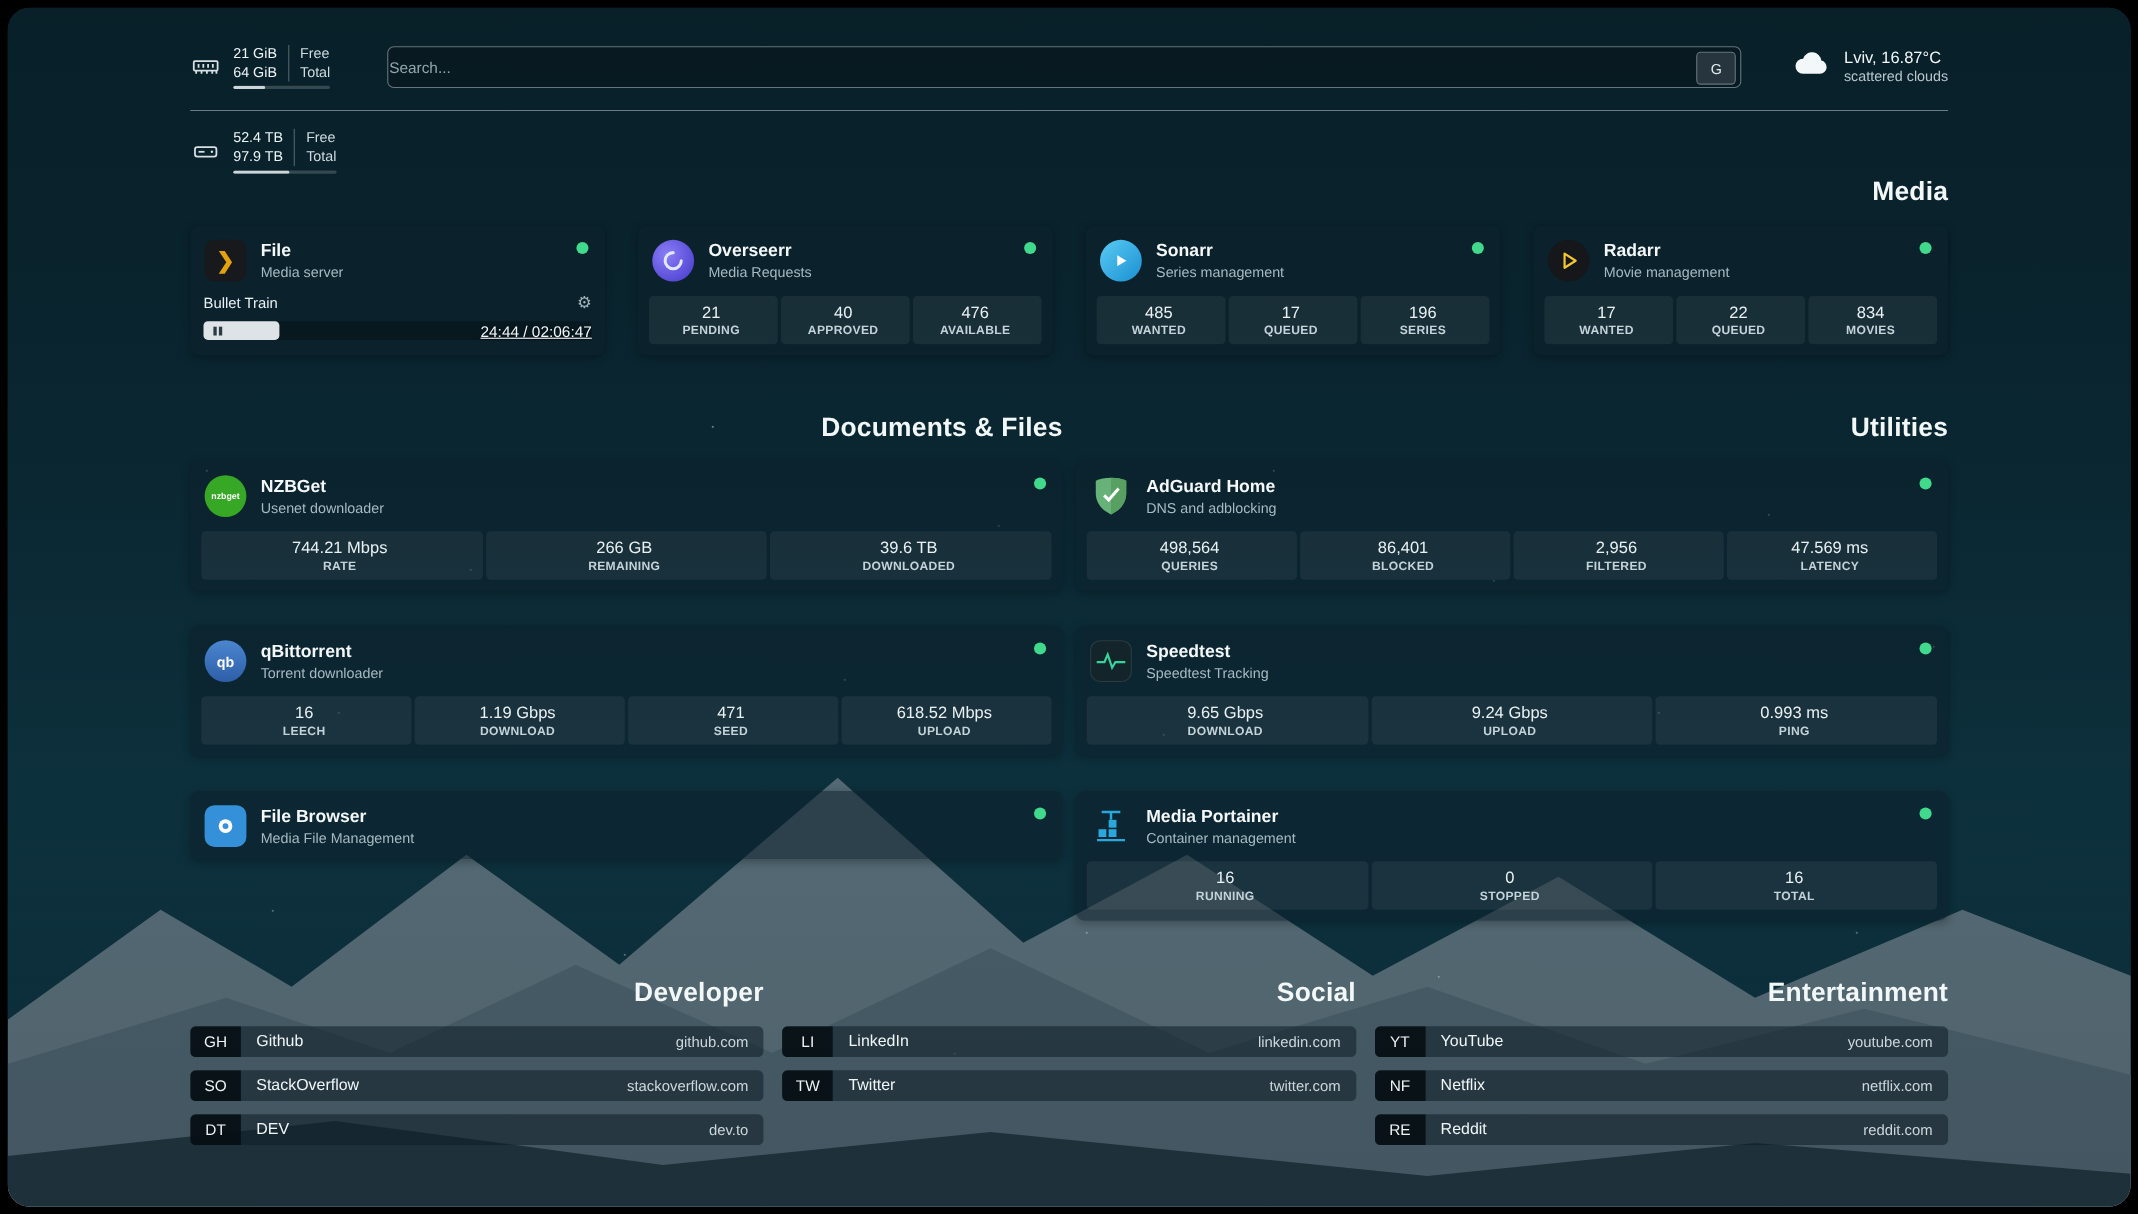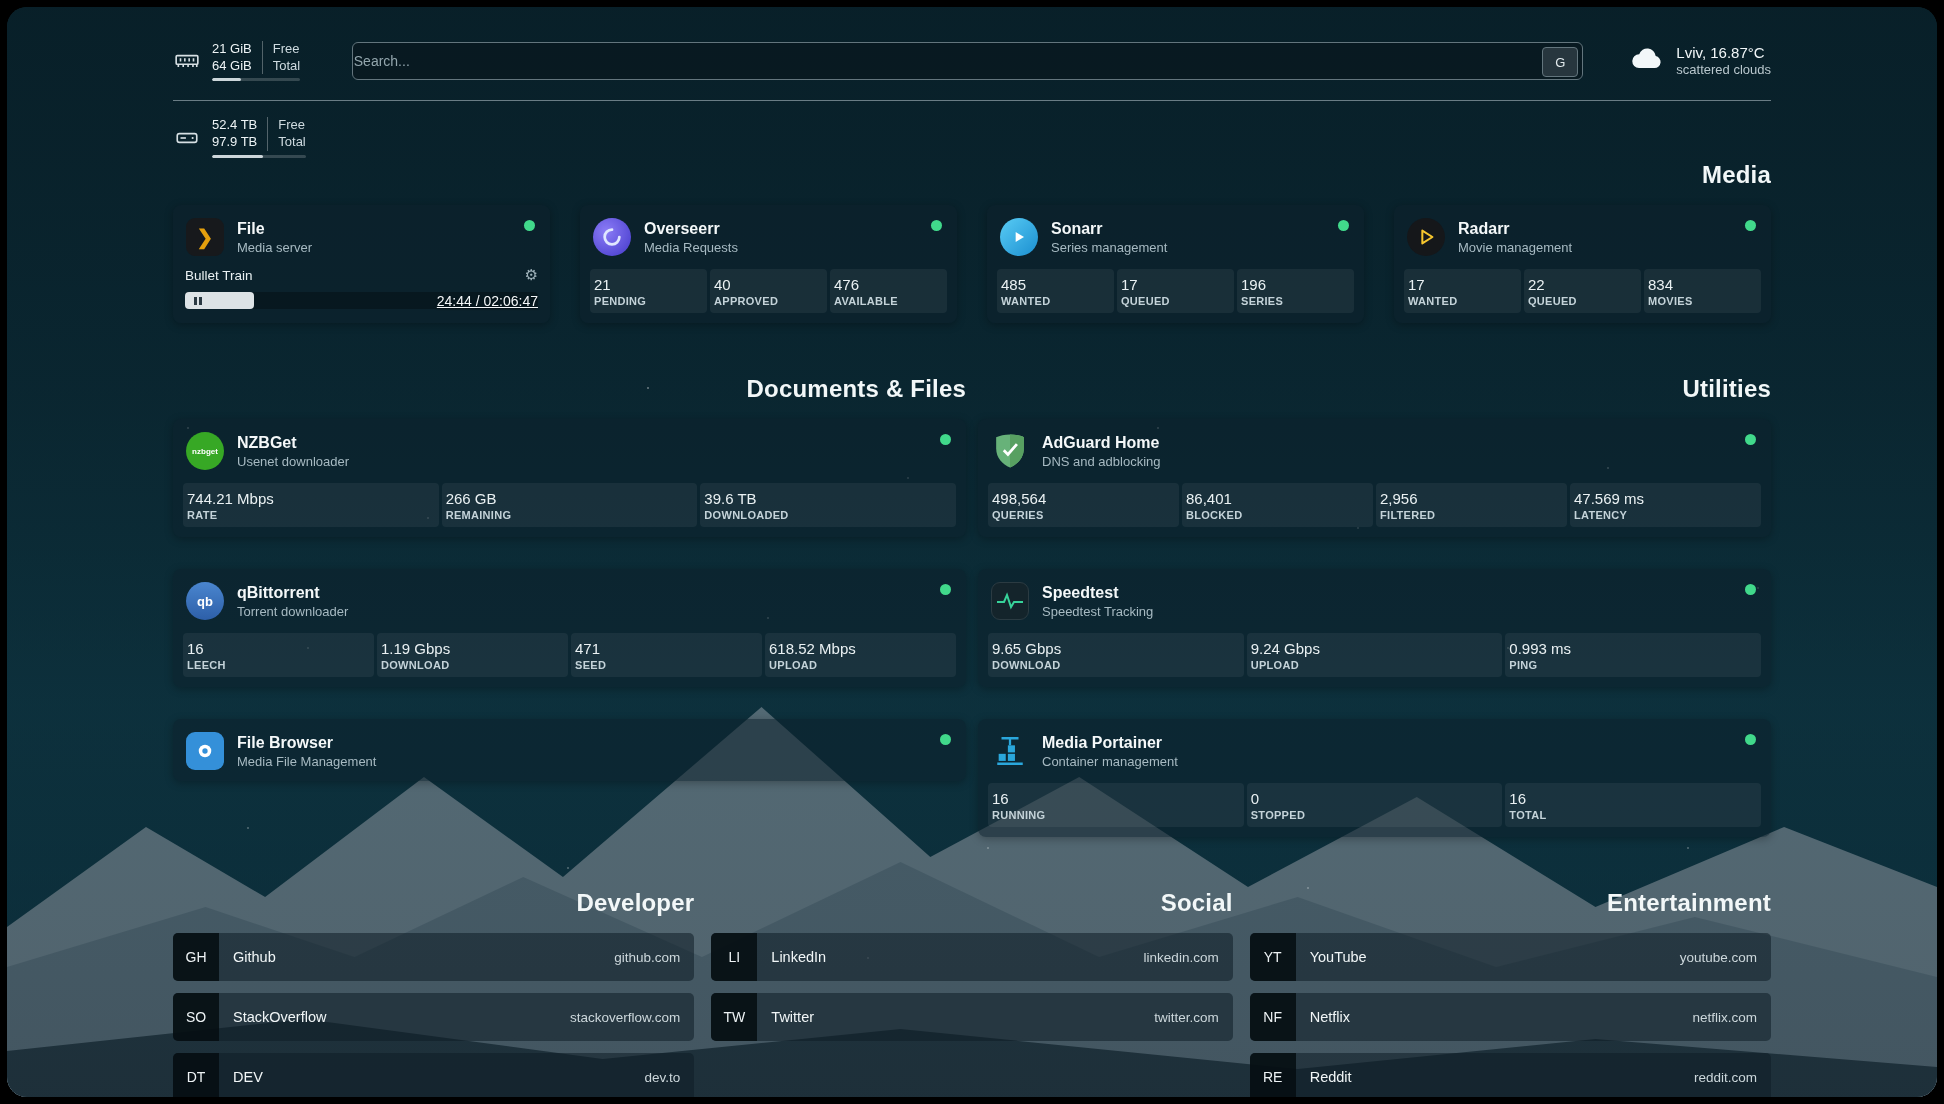--- a/index.html
+++ b/index.html
@@ -56,37 +56,37 @@
   .card-head { position:relative; display:flex; align-items:center; padding:2px 2px 0 2px; }
   .svc-icon { width:40px; height:40px; margin-right:12px; flex:none; display:flex; align-items:center; justify-content:center; }
   .ic { width:38px; height:38px; display:flex; align-items:center; justify-content:center; }
   .ic.sq { border-radius:9px; }
   .ic.ci { border-radius:50%; }
   .svc-name { font-size:16px; font-weight:600; color:#f4f8f9; line-height:1.2; cursor:pointer; }
   .svc-sub { font-size:13px; color:#a7bac2; margin-top:2px; }
   .svc-dot { position:absolute; top:5px; right:5px; width:11px; height:11px; border-radius:50%; }
 
   .stats { display:flex; gap:3px; margin-top:12px; }
-  .stat { flex:1; text-align:left; background:rgba(255,255,255,.06); border-radius:4px; padding:7px 8px 6px 4px; }
+  .stat { flex:1; text-align:center; background:rgba(255,255,255,.06); border-radius:4px; padding:7px 8px 6px 4px; }
   .stat-value { font-size:15px; color:#eaf1f3; }
   .stat-label { font-size:11px; font-weight:700; color:#c4d3d9; margin-top:2px; letter-spacing:.3px; }
 
   .player { margin-top:9px; padding:0 2px; }
   .player-top { display:flex; justify-content:space-between; align-items:center; font-size:13.5px; color:#e9f0f2; }
   .gear { color:#9fb2ba; font-size:15px; cursor:pointer; }
   .player-bar { position:relative; margin-top:8px; height:17px; border-radius:4px; background:rgba(0,0,0,.28); }
   .player-fill { position:absolute; left:0; top:0; bottom:0; background:#dde3e6; border-radius:4px; }
   .pause { position:absolute; left:9px; top:50%; transform:translateY(-50%); display:flex; gap:2.5px; }
   .pause i { width:2.5px; height:8px; background:#2b3a43; display:block; }
   .player-time { position:absolute; right:0; top:50%; transform:translateY(-50%); font-size:14px; color:#f4f8fa; text-shadow:0 1px 2px rgba(0,0,0,.5);text-decoration:underline; }
 
   
   .bookmarks { display:grid; grid-template-columns:1fr 1fr 1fr; gap:17px; margin-top:52px; padding-bottom:32px; align-items:start; }
   .bm-list { display:flex; flex-direction:column; gap:12px; }
-  .bm-row { display:flex; align-items:stretch; height:48px; background:rgba(14,30,38,.55); border-radius:5px; overflow:hidden; cursor:pointer; }
+  .bm-row { display:flex; align-items:stretch; height:28px; background:rgba(14,30,38,.55); border-radius:5px; overflow:hidden; cursor:pointer; }
   .bm-abbr { width:46px; flex:none; background:rgba(5,13,17,.85); color:#eef3f5; font-size:14px; display:flex; align-items:center; justify-content:center; }
   .bm-name { flex:1; display:flex; align-items:center; padding-left:14px; font-size:14.5px; color:#f1f6f7; }
   .bm-url { display:flex; align-items:center; padding-right:14px; font-size:13.5px; color:#ccd7db; }
 </style>
 </head>
 <body>
 
 <div class="frame">
   <div class="page">
 

